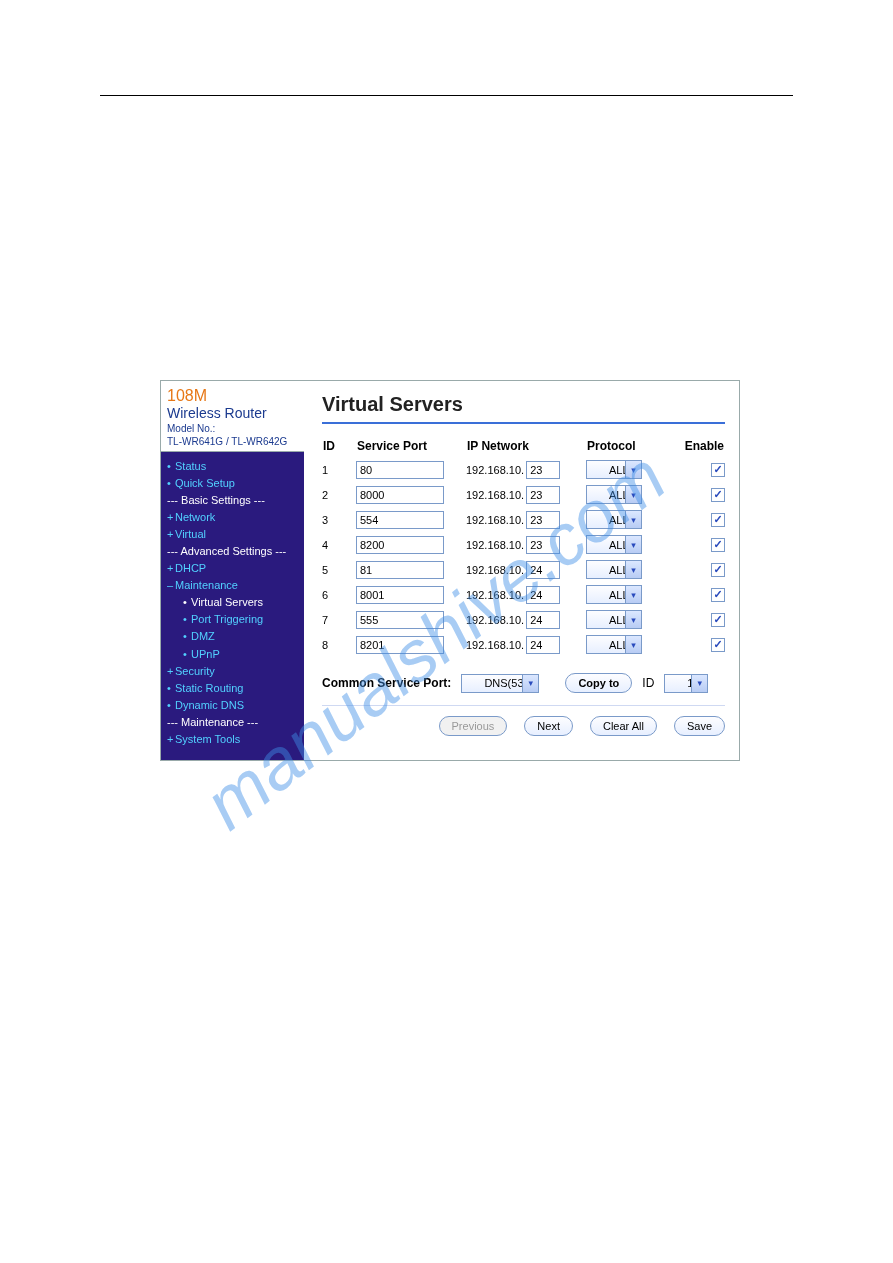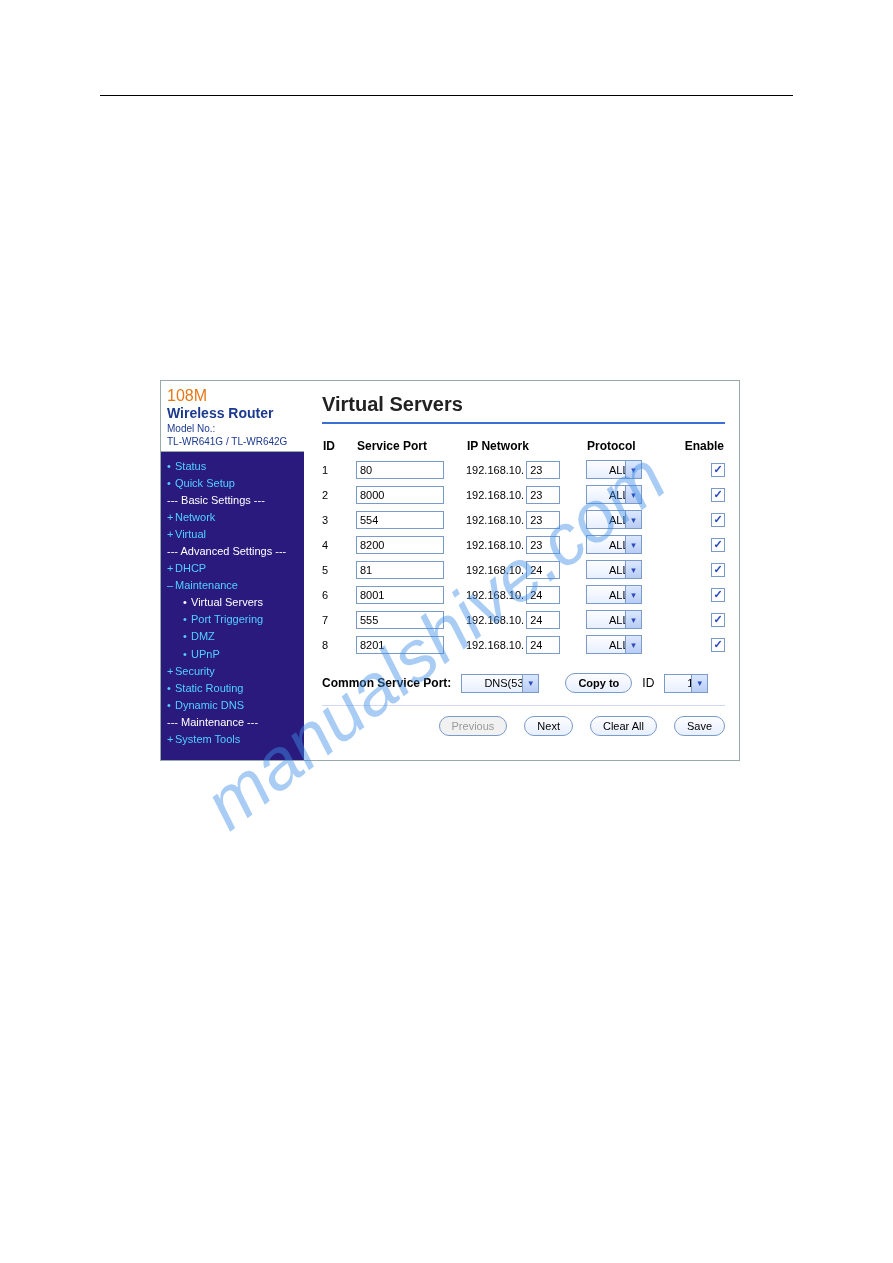--- a/index.html
+++ b/index.html
@@ -35,21 +35,21 @@
     display: flex;
     flex-direction: column;
   }
   .brand {
     background: #fff;
     color: #000;
     padding: 6px 6px 4px 6px;
     border-bottom: 1px solid #9aa;
   }
   .brand-108m { color: #e77817; font-weight: normal; font-size: 16px; }
-  .brand-title { color: #1b3a8f; font-weight: bold; font-size: 14px; white-space: nowrap; }
+  .brand-title { color: #1b3a8f; font-weight: normal; font-size: 14px; white-space: nowrap; }
   .brand-sub { color: #1b3a8f; font-size: 10px; margin-top: 2px; }
   .nav {
     padding: 6px 4px 12px 6px;
     font-size: 11px;
     line-height: 1.55;
   }
   .nav-item { white-space: nowrap; }
   .nav-blue { color: #52d1ff; }
   .nav-white { color: #fff; }
   .nav-sub { padding-left: 16px; }

